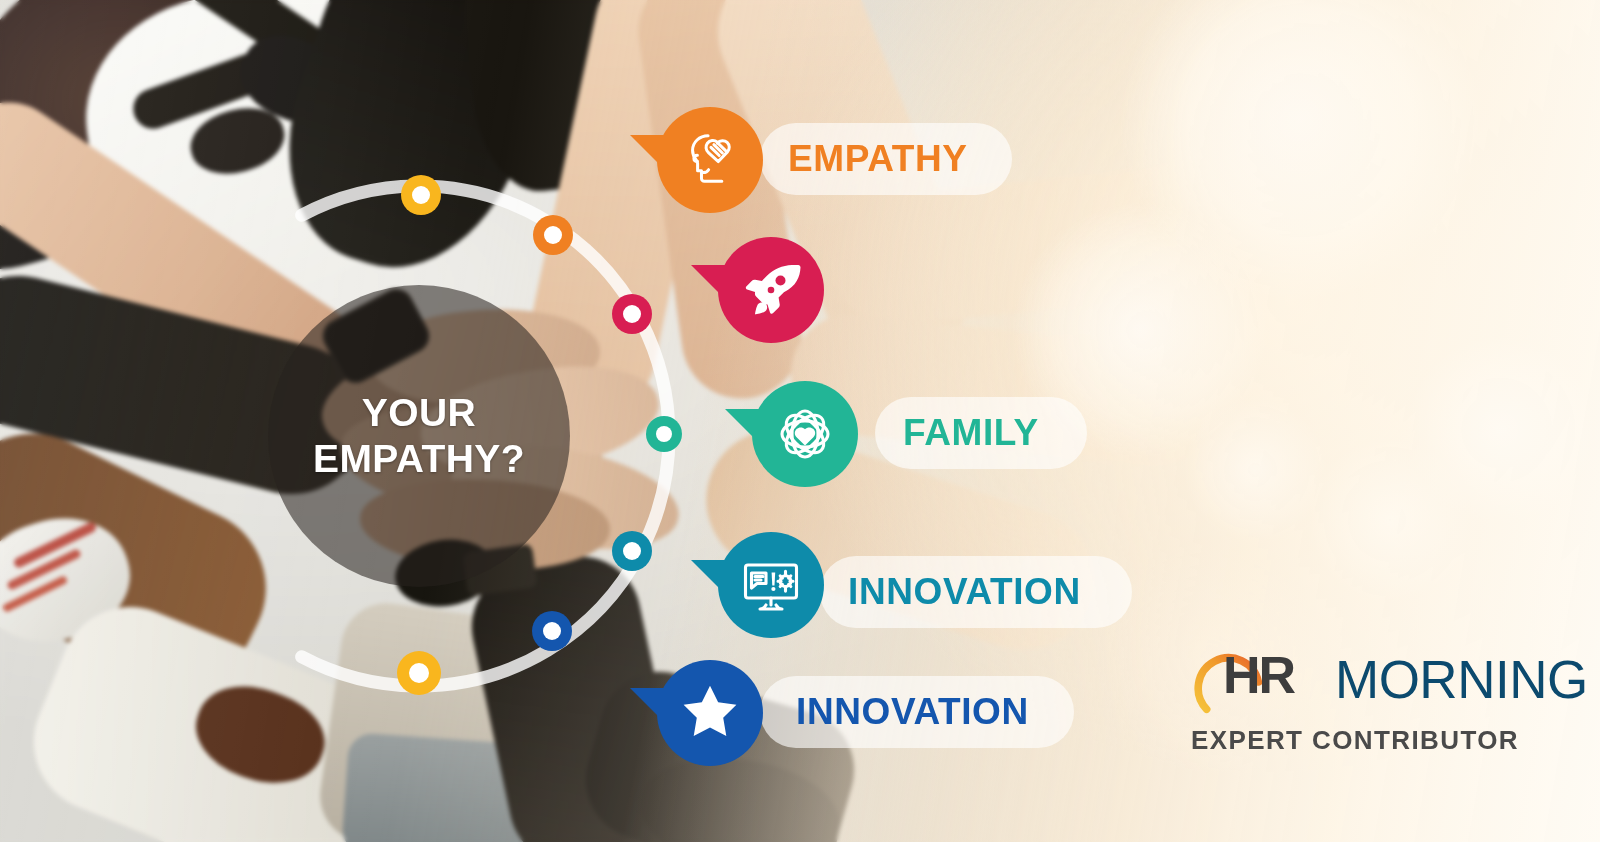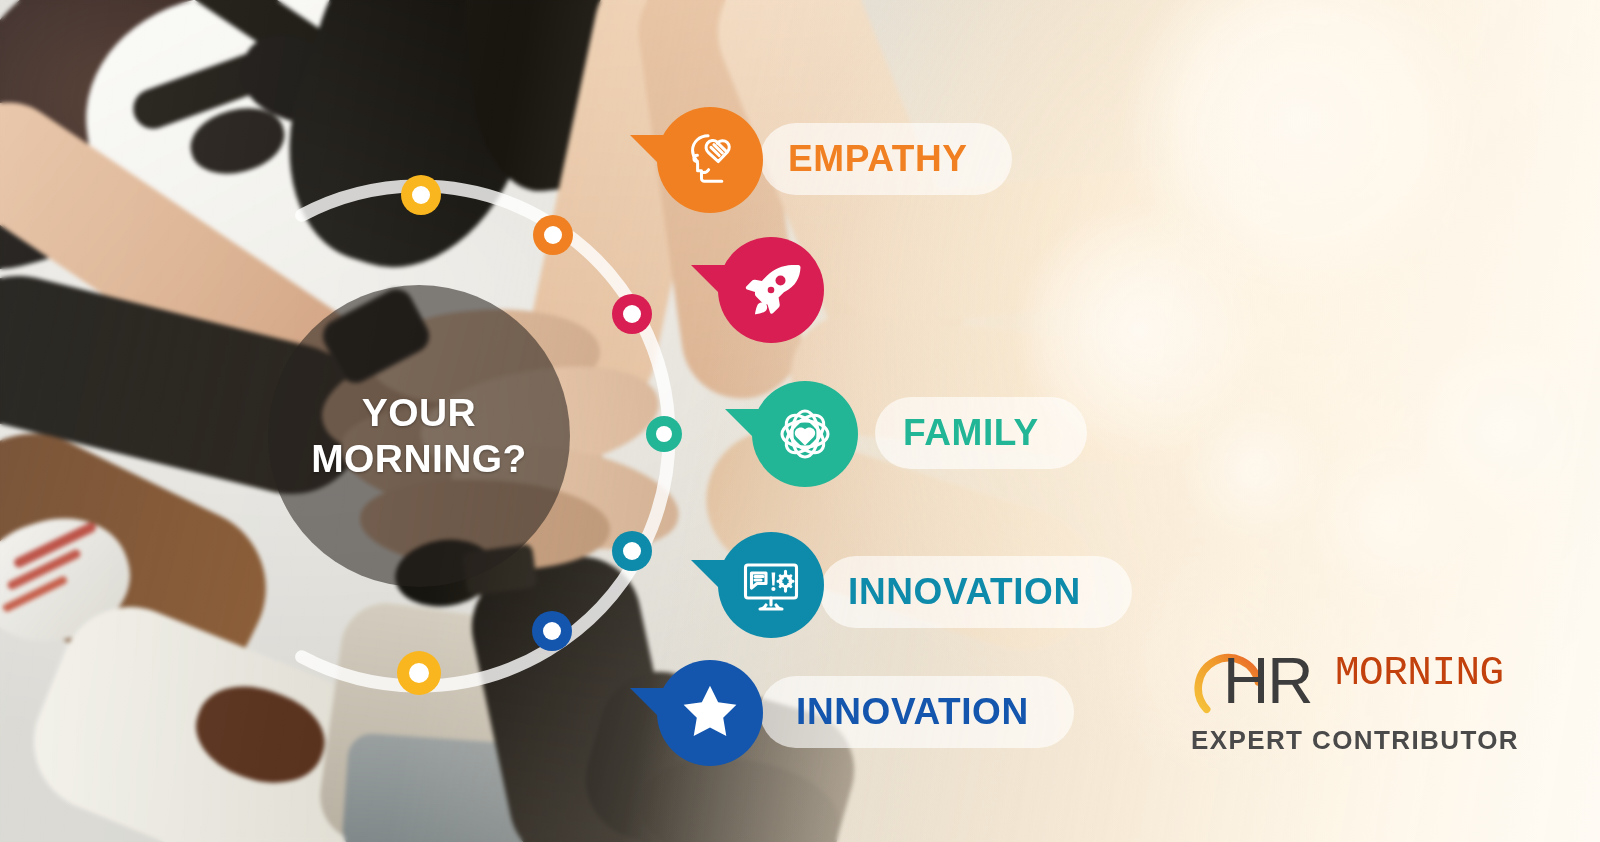--- a/index.html
+++ b/index.html
@@ -168,25 +168,25 @@
     border-right:34px solid currentColor;
   }
   .bubble svg{position:relative;z-index:2;display:block;}
 
   
   .logo{position:absolute;left:1185px;top:645px;width:340px;}
   .logoRow{position:relative;height:74px;}
   .logoArc{position:absolute;left:8px;top:2px;width:76px;height:76px;}
   .logoHR{
     position:absolute;left:38px;top:4px;
-    font-size:64px;font-weight:normal;color:#3d3d3d;letter-spacing:-2px;line-height:1;
+    font-size:52px;font-weight:bold;color:#3d3d3d;letter-spacing:-2px;line-height:1;
   }
   .logoMorning{
     position:absolute;left:150px;top:8px;
-    font-size:41px;font-weight:400;color:#c2410c;letter-spacing:-.5px;line-height:1;font-family:Liberation Mono, monospace;
+    font-size:53px;font-weight:400;color:#0c4a6e;letter-spacing:-.5px;line-height:1;
   }
   .logoSub{
     margin-top:6px;text-align:center;
     font-size:26px;font-weight:bold;color:#4a4a4a;letter-spacing:1.4px;
   }
 </style>
 </head>
 <body>
 
 <div id="stage">
@@ -259,21 +259,21 @@
         <circle cx="552" cy="631" r="20" fill="#1456AE"></circle>
         <circle cx="552" cy="631" r="9" fill="#ffffff"></circle>
         <circle cx="419" cy="673" r="22" fill="#F9B61E"></circle>
         <circle cx="419" cy="673" r="10" fill="#ffffff"></circle>
       </g>
   </svg>
 
   <div class="centerCircle"></div>
   <div class="centerText">
     <span>YOUR</span>
-    <span>MORNING?</span>
+    <span>EMPATHY?</span>
   </div>
 
   <div class="rows" id="rows">
       <div class="pill" style="left: 760px; top: 123px; width: 252px;">
         <div class="pillLabel" style="margin-left: 28px; color: rgb(240, 128, 34);">EMPATHY</div>
       </div>
       <div class="bubble" style="left: 657px; top: 107px; background: rgb(240, 128, 34); color: rgb(240, 128, 34);">
         <span>
           <svg width="62" height="62" viewBox="0 0 64 64">
         <path fill="none" stroke="#fff" stroke-width="3.1" stroke-linecap="round" stroke-linejoin="round" d="M30 7c-9 0-16 6.6-16 15 0 4 1.6 7.2 3.4 9.4 1.2 1.5 1.8 2.6 1.8 4.2V43h4v8c0 1.6 1.3 3 3 3h18"></path>

